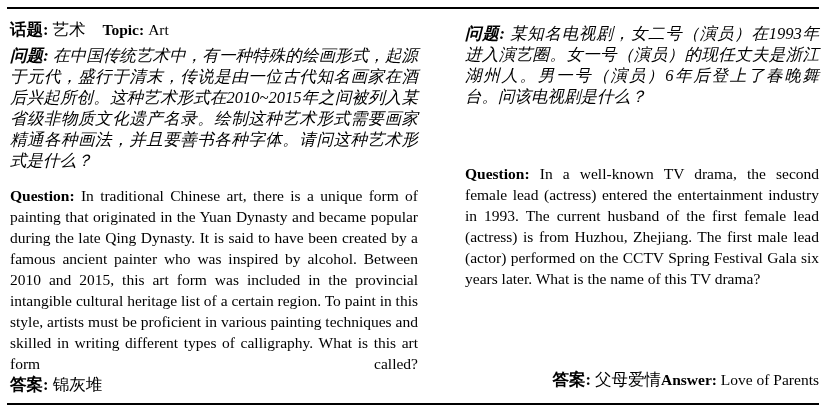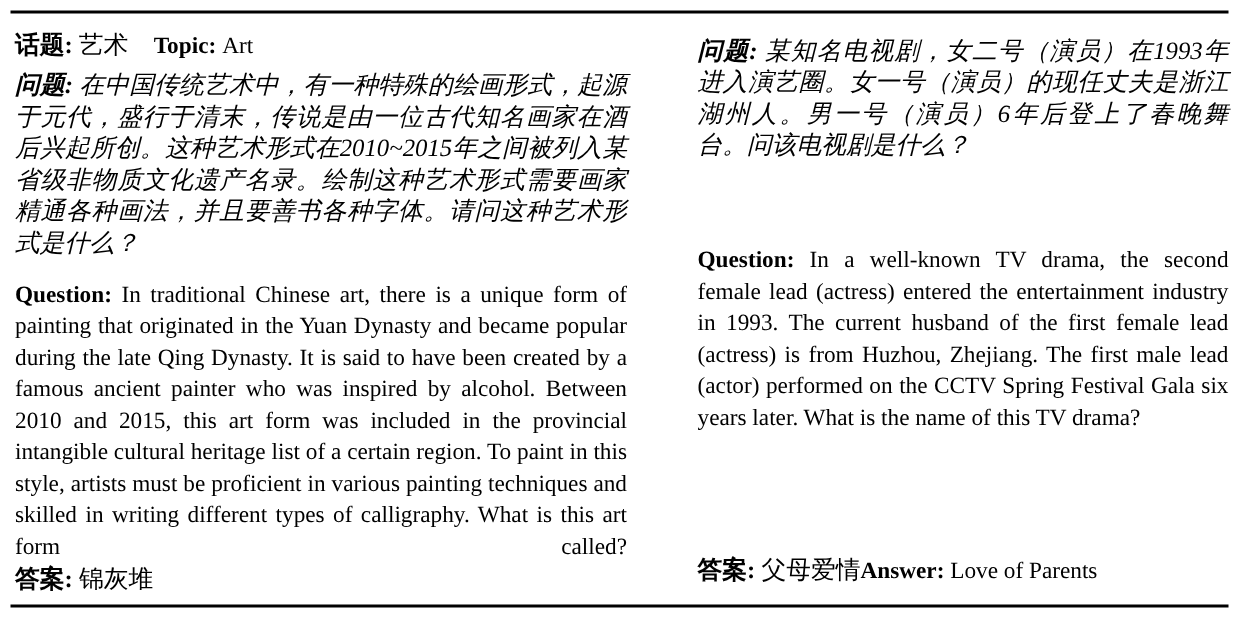--- a/index.html
+++ b/index.html
@@ -46,21 +46,21 @@
   }
   .q-en-stretch { text-align-last:justify; }
 
   .answer-row {
     margin-top:auto;
     display:flex; align-items:baseline;
     white-space:nowrap;
     font-family:Liberation Serif, serif;
   }
   .answer-row .ans-en-left { margin-left:84px; }
-  .answer-row-between { justify-content:flex-start; }
+  .answer-row-between { justify-content:flex-end; }
 
   .topic-en-part { margin-left:13px; }
 </style>
 </head>
 <body>
 
 <div class="page">
   <div class="rule rule-top"></div>
 
   <div class="content">

